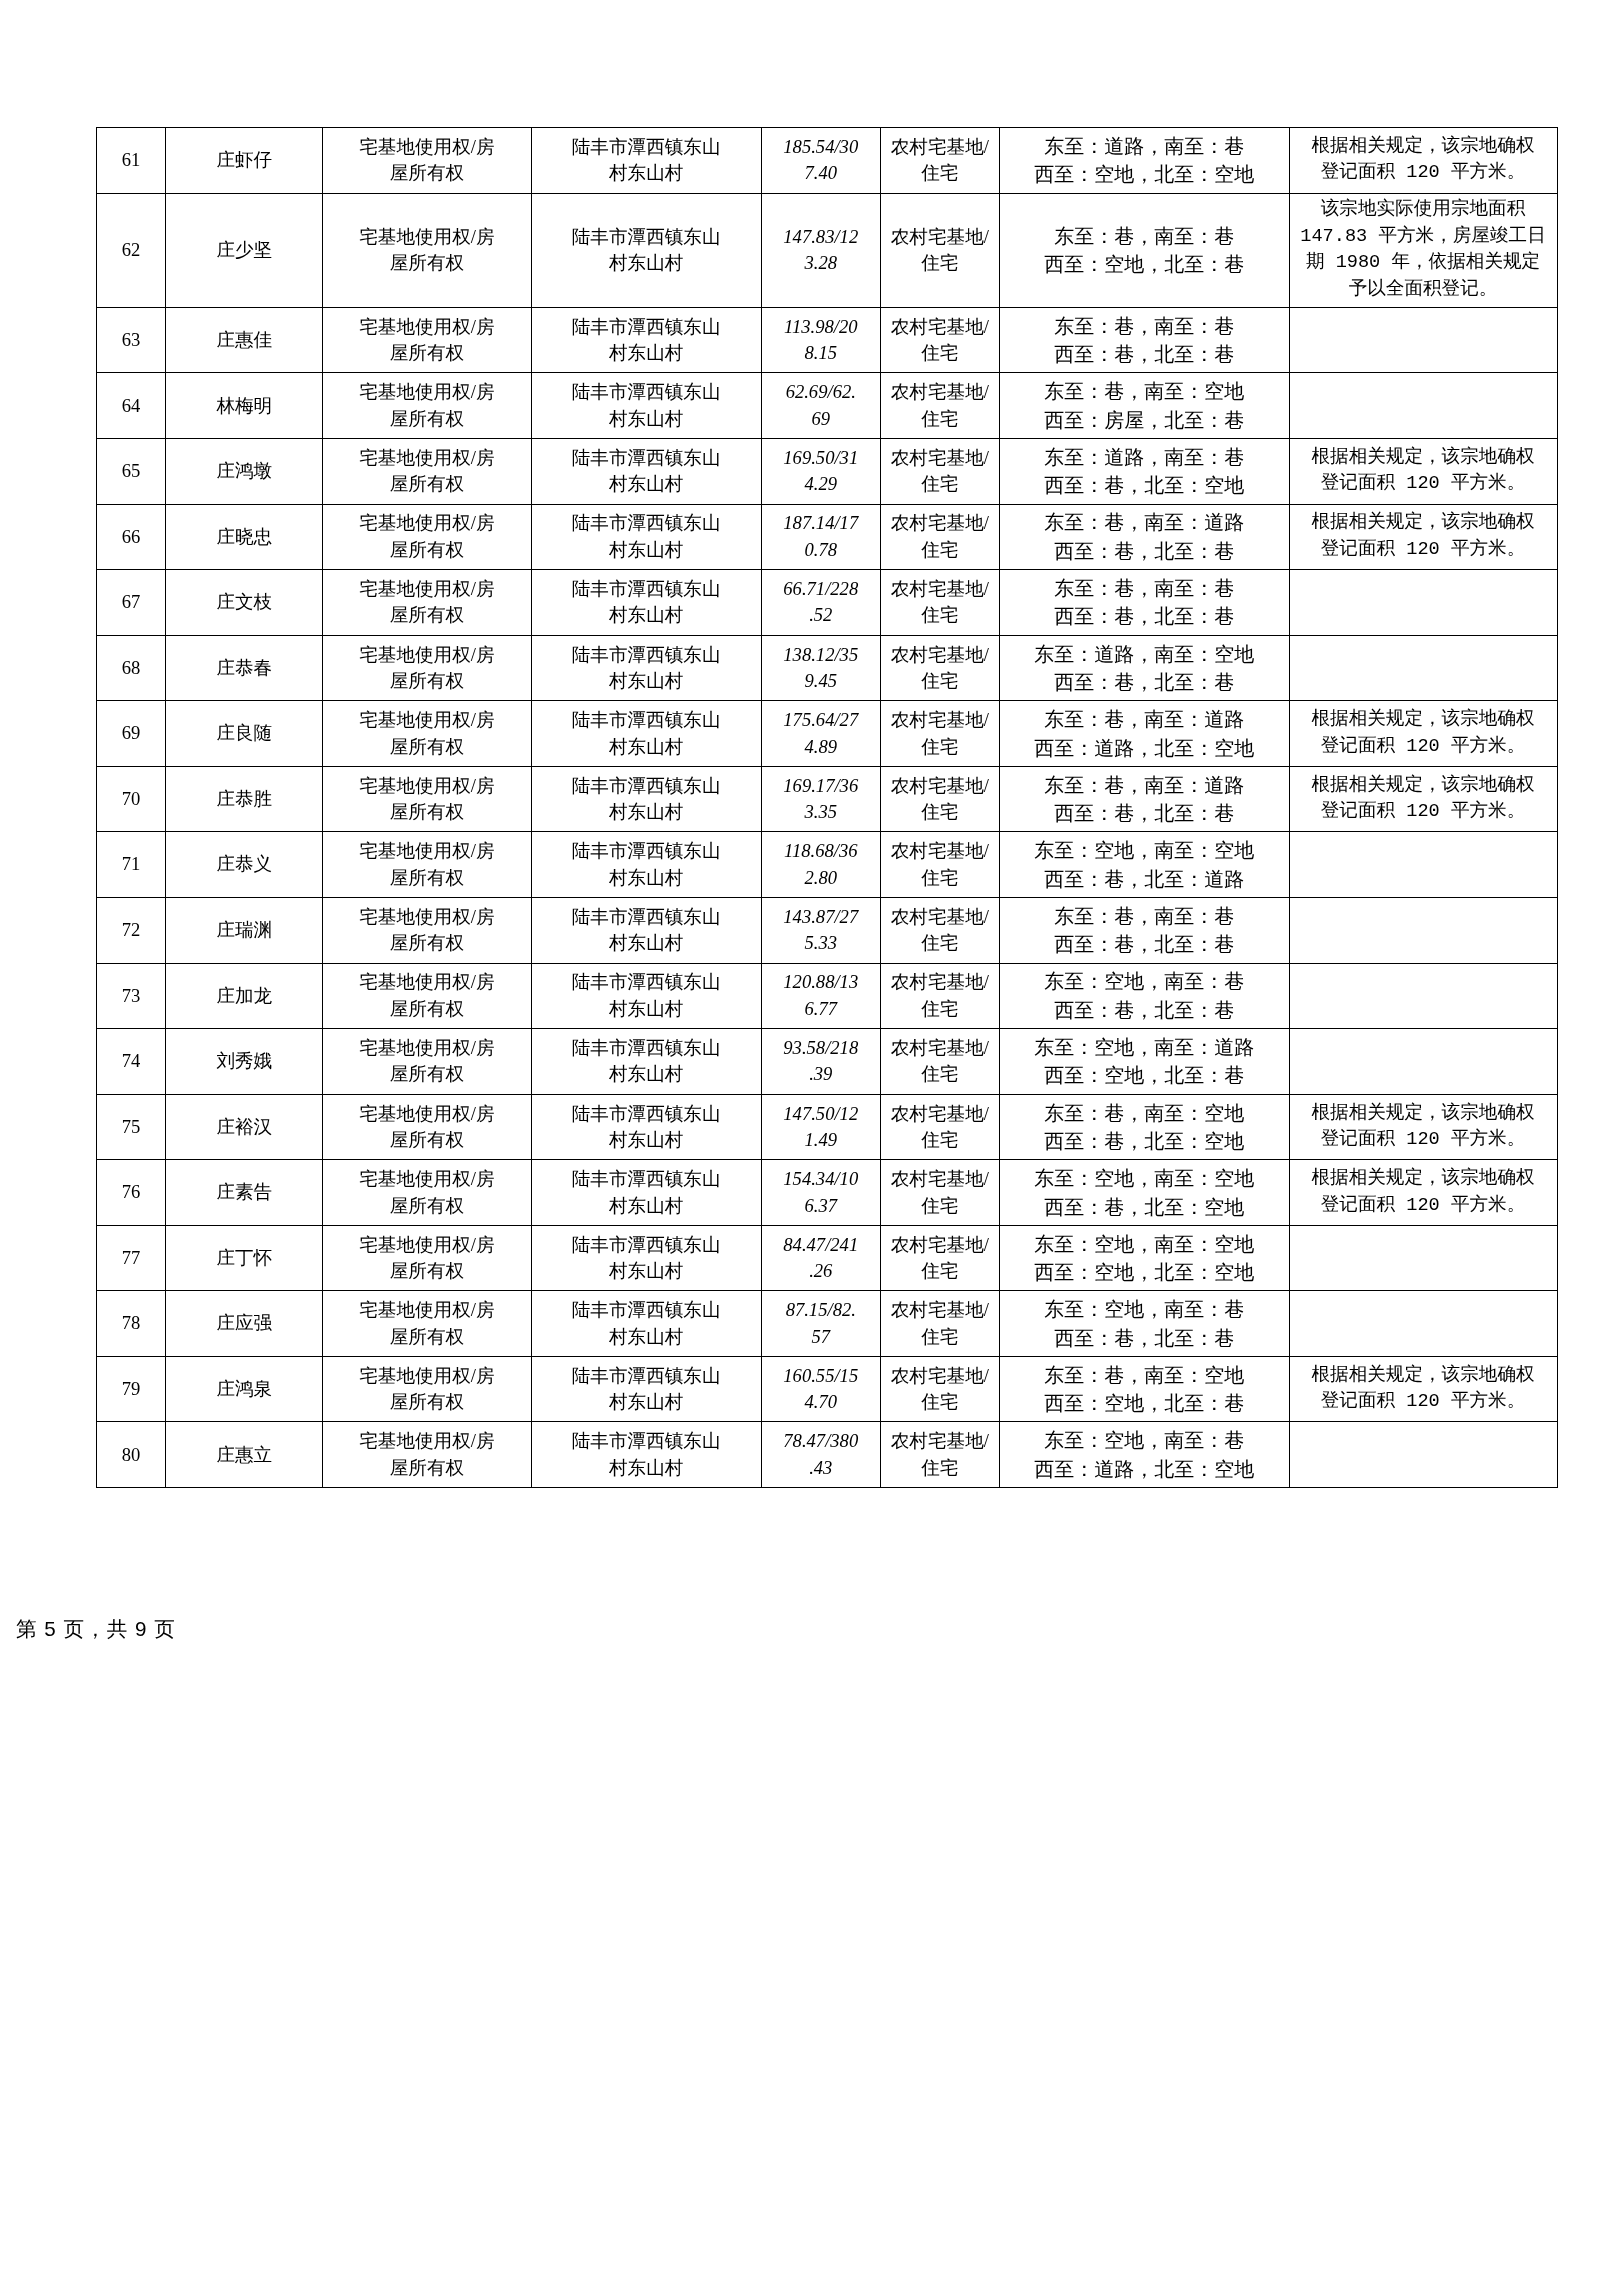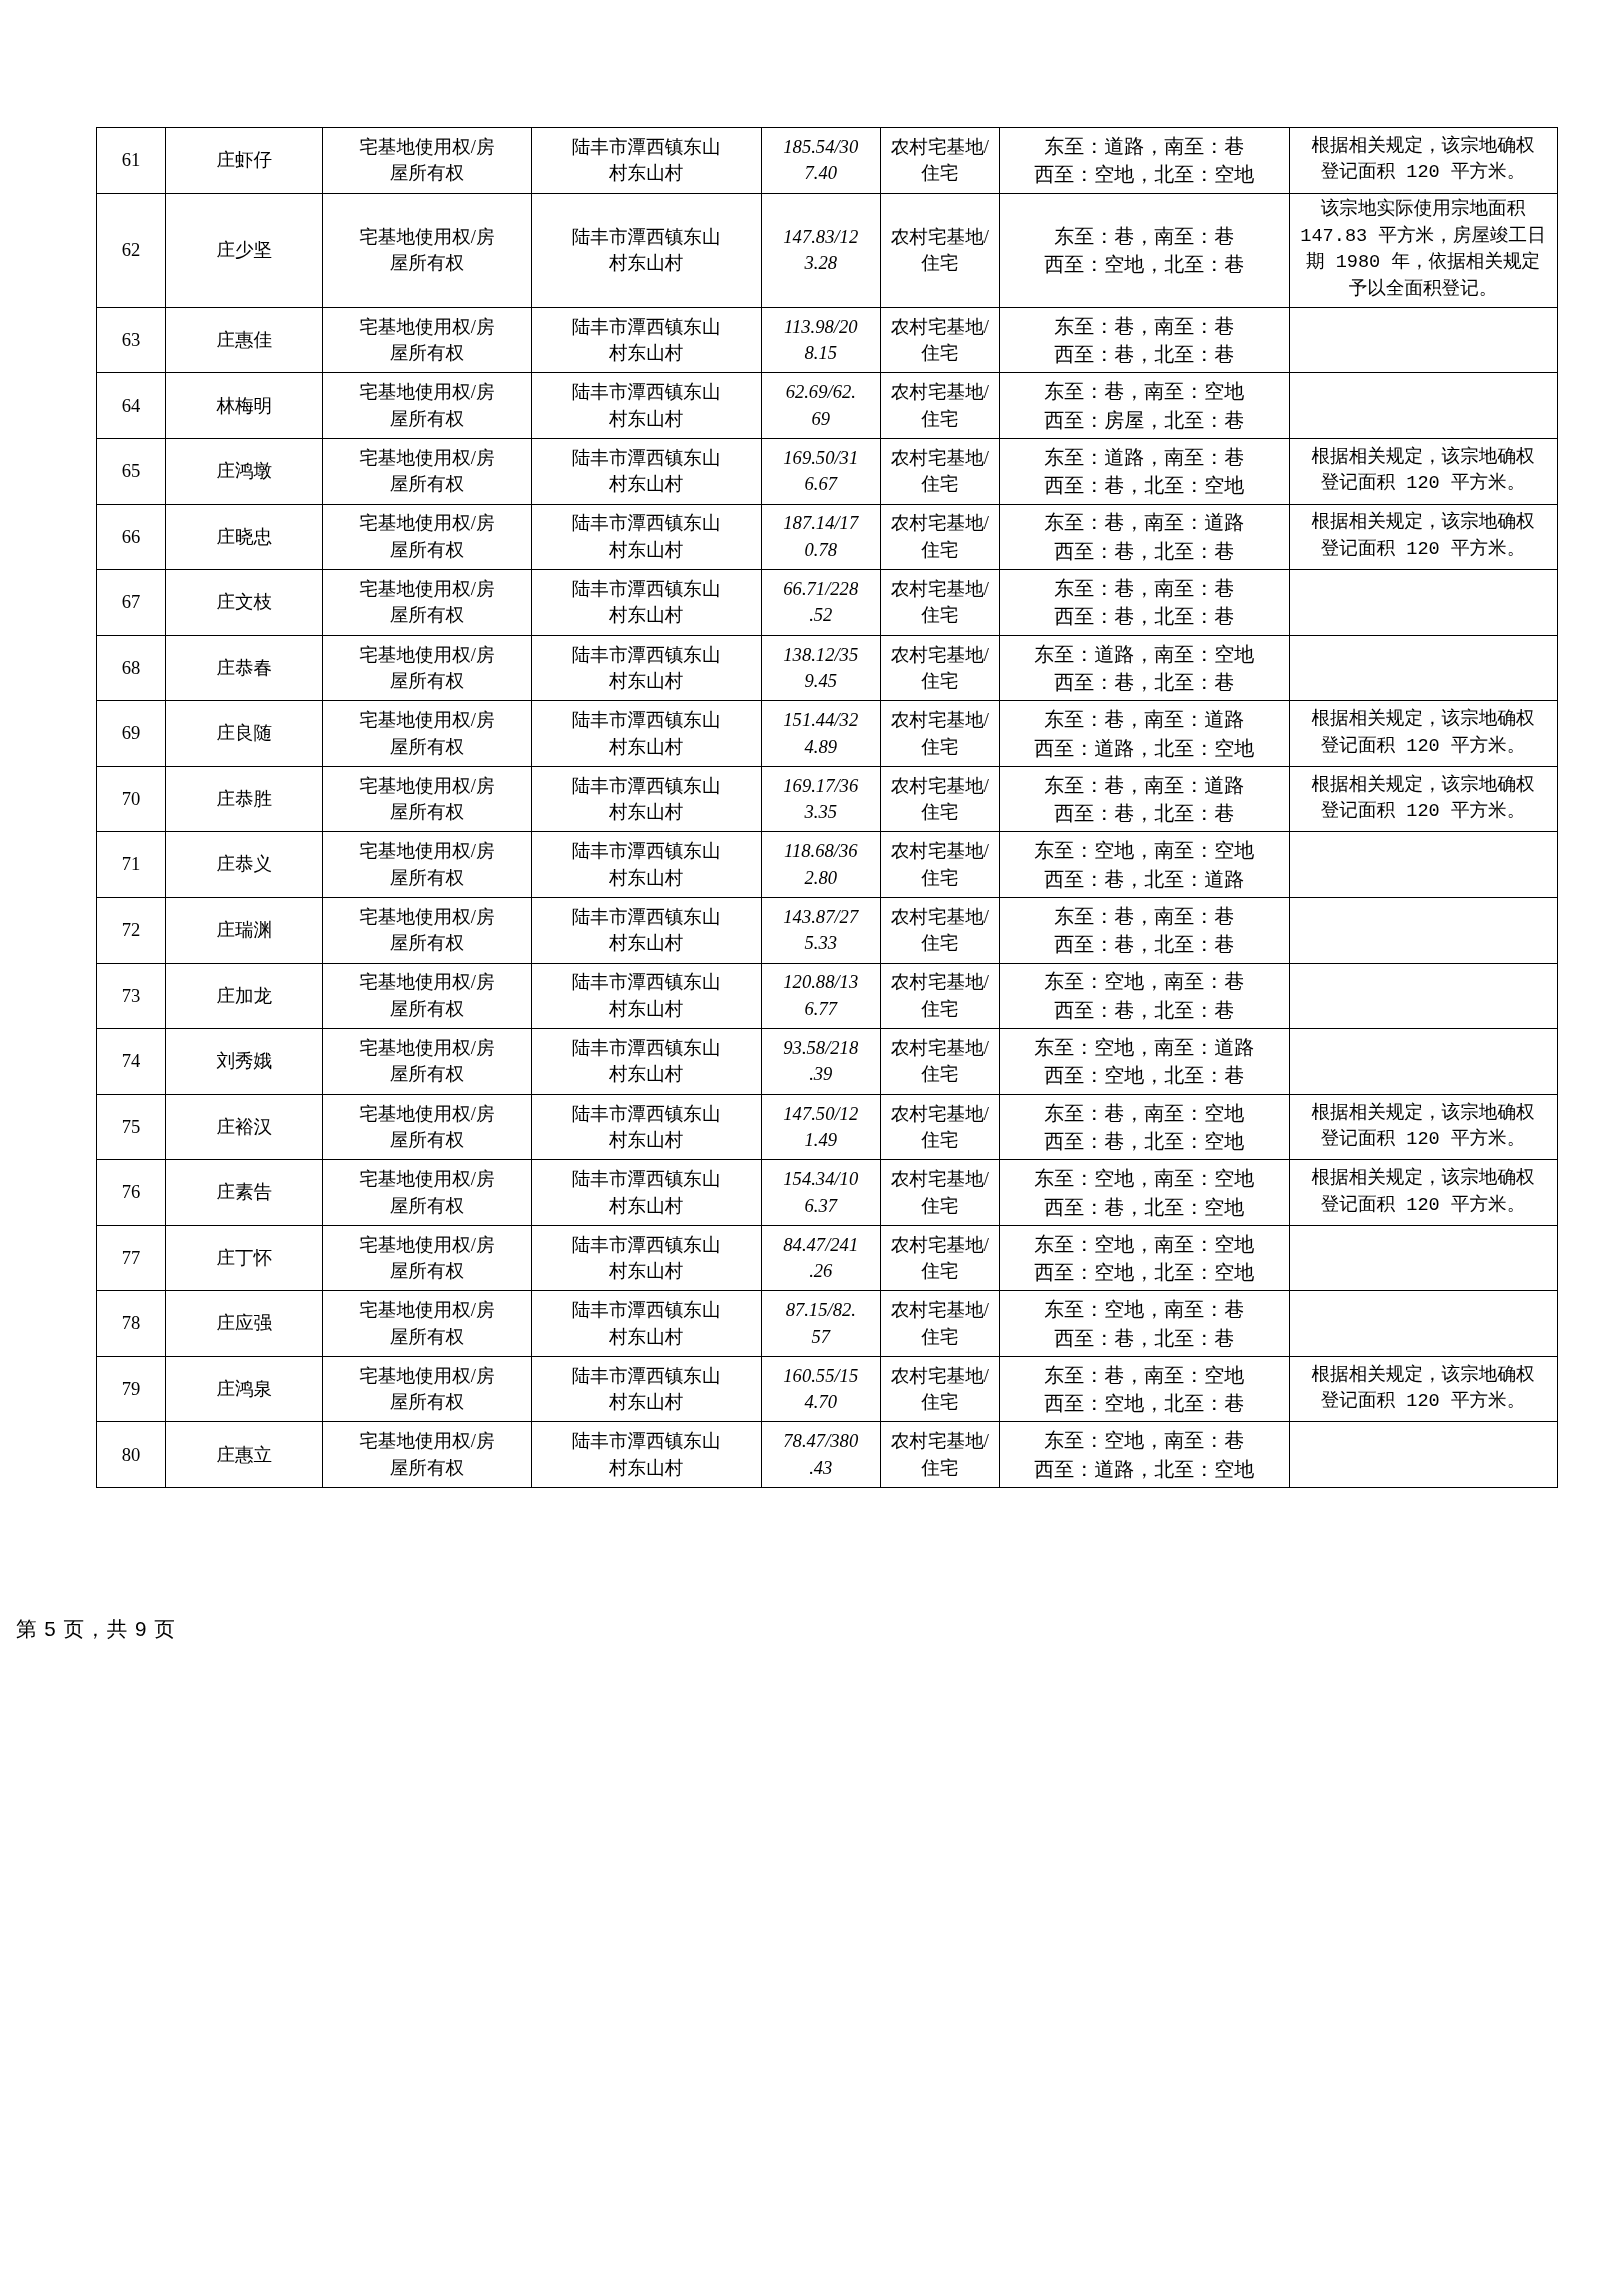--- a/index.html
+++ b/index.html
@@ -223,21 +223,21 @@
         <td>
           <span class="cell-sub">宅基地使用权/房</span>
           <span class="cell-sub">屋所有权</span>
         </td>
         <td>
           <span class="cell-sub">陆丰市潭西镇东山</span>
           <span class="cell-sub">村东山村</span>
         </td>
         <td class="num">
           <span class="cell-sub">169.50/31</span>
-          <span class="cell-sub">6.67</span>
+          <span class="cell-sub">4.29</span>
         </td>
         <td>
           <span class="cell-sub">农村宅基地/</span>
           <span class="cell-sub">住宅</span>
         </td>
         <td class="bound">
           <span class="bl">东至：道路，南至：巷</span>
           <span class="bl">西至：巷，北至：空地</span>
         </td>
         <td class="remark">
@@ -338,21 +338,21 @@
         <td>庄良随</td>
         <td>
           <span class="cell-sub">宅基地使用权/房</span>
           <span class="cell-sub">屋所有权</span>
         </td>
         <td>
           <span class="cell-sub">陆丰市潭西镇东山</span>
           <span class="cell-sub">村东山村</span>
         </td>
         <td class="num">
-          <span class="cell-sub">151.44/32</span>
+          <span class="cell-sub">175.64/27</span>
           <span class="cell-sub">4.89</span>
         </td>
         <td>
           <span class="cell-sub">农村宅基地/</span>
           <span class="cell-sub">住宅</span>
         </td>
         <td class="bound">
           <span class="bl">东至：巷，南至：道路</span>
           <span class="bl">西至：道路，北至：空地</span>
         </td>

